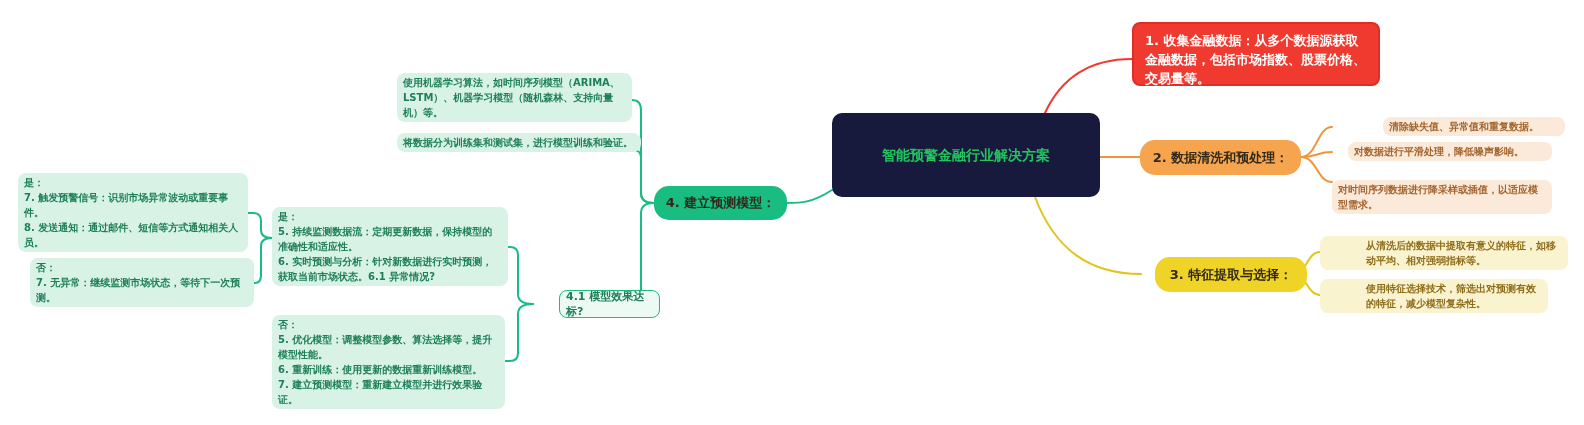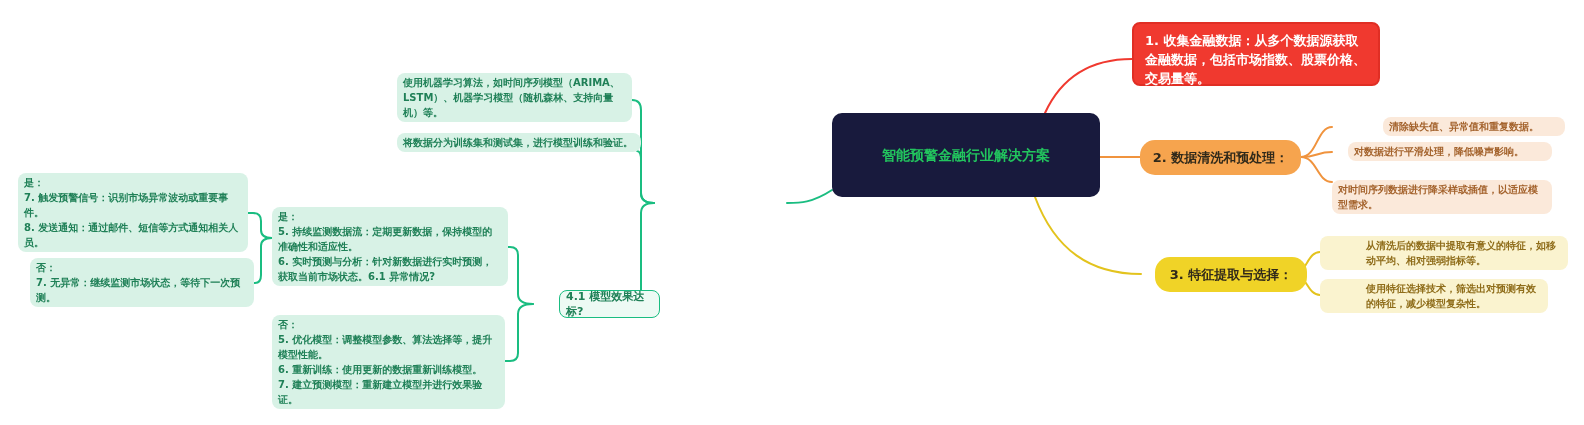--- a/index.html
+++ b/index.html
@@ -80,20 +80,21 @@
 
   <div class="node main-node b2-main" style="left:1140px;top:140px;width:161px;height:35px;">2. 数据清洗和预处理：</div>
   <div class="node child orange-child" style="left:1383px;top:117px;width:182px;">清除缺失值、异常值和重复数据。</div>
   <div class="node child orange-child" style="left:1332px;top:142px;width:204px;margin-left:16px;">对数据进行平滑处理，降低噪声影响。</div>
   <div class="node child orange-child" style="left:1332px;top:180px;width:220px;">对时间序列数据进行降采样或插值，以适应模型需求。</div>
 
   <div class="node main-node b3-main" style="left:1141px;top:257px;width:152px;height:35px;margin-left:14px;">3. 特征提取与选择：</div>
   <div class="node child yellow-child" style="left:1320px;top:236px;width:248px;">从清洗后的数据中提取有意义的特征，如移动平均、相对强弱指标等。</div>
   <div class="node child yellow-child" style="left:1320px;top:279px;width:228px;">使用特征选择技术，筛选出对预测有效的特征，减少模型复杂性。</div>
 
+  <div class="node main-node b4-main" style="left:654px;top:186px;width:133px;height:34px;">4. 建立预测模型：</div>
   <div class="node child green-child" style="left:397px;top:73px;width:235px;">使用机器学习算法，如时间序列模型（ARIMA、LSTM）、机器学习模型（随机森林、支持向量机）等。</div>
   <div class="node child green-child" style="left:397px;top:133px;width:244px;">将数据分为训练集和测试集，进行模型训练和验证。</div>
 
   <div class="node decision" style="left:533px;top:290px;width:101px;height:28px;margin-left:26px;">4.1 模型效果达标?</div>
 
   <div class="node child green-child" style="left:272px;top:207px;width:236px;">是：
 5. 持续监测数据流：定期更新数据，保持模型的准确性和适应性。
 6. 实时预测与分析：针对新数据进行实时预测，获取当前市场状态。6.1 异常情况?</div>
   <div class="node child green-child" style="left:272px;top:315px;width:233px;">否：
 5. 优化模型：调整模型参数、算法选择等，提升模型性能。

